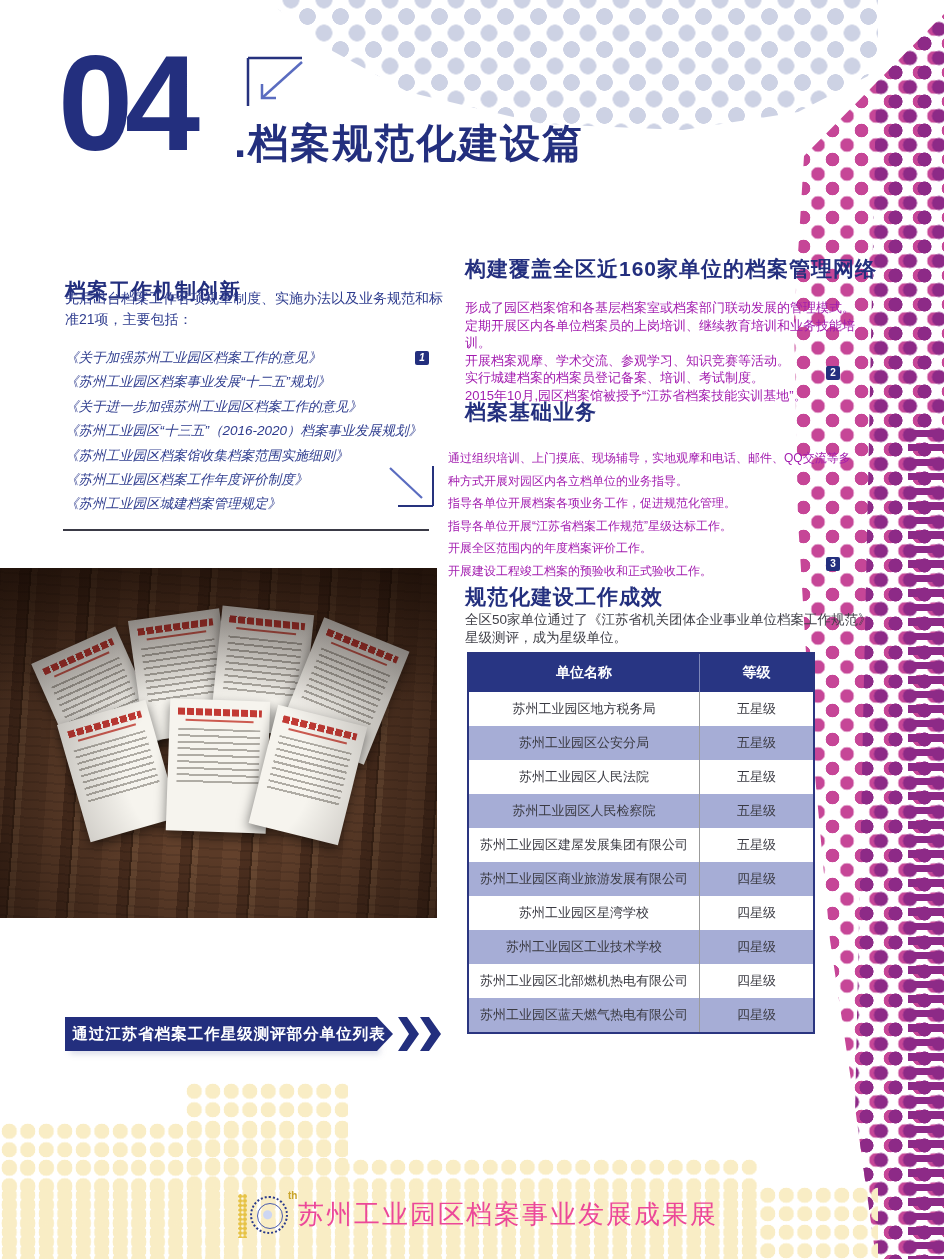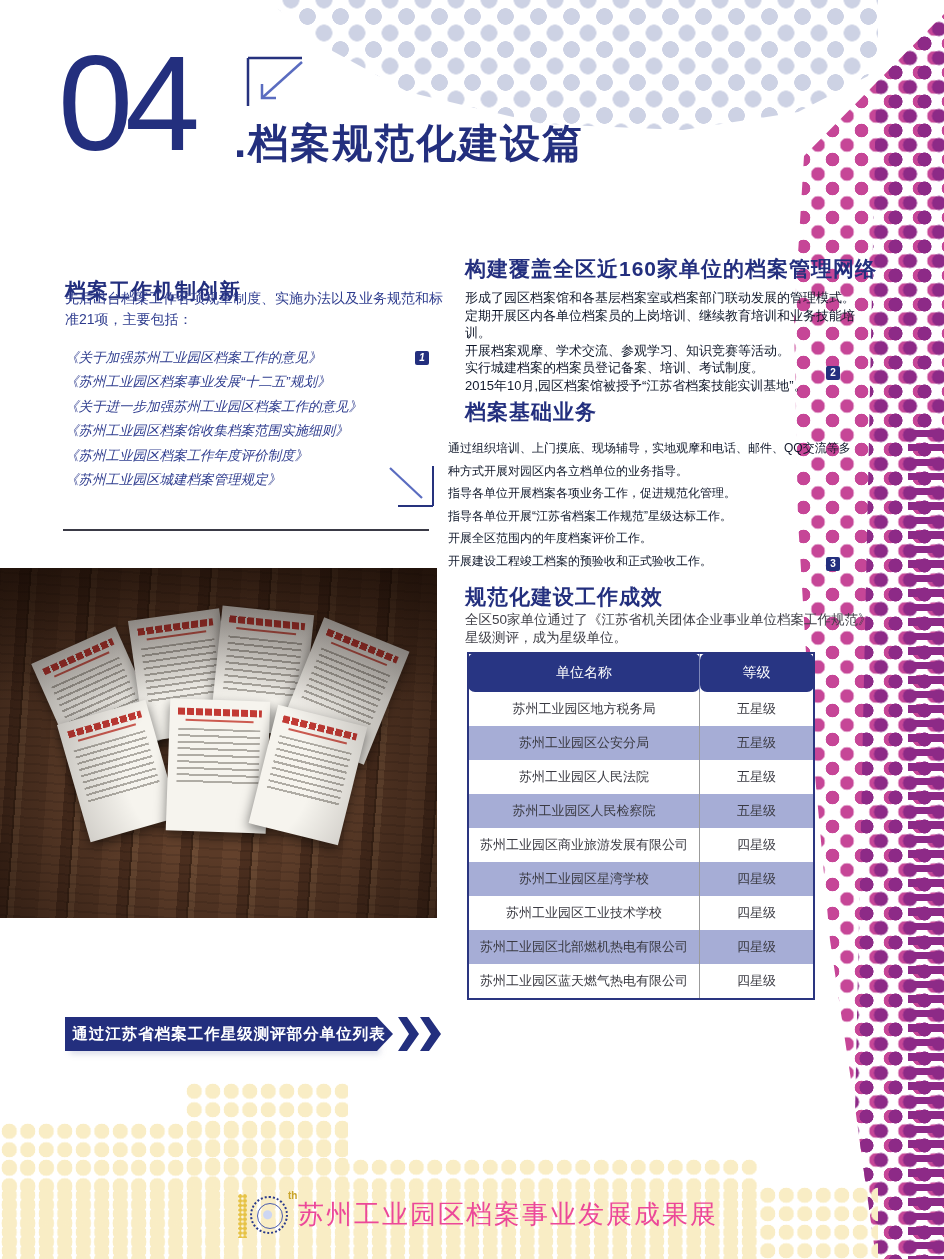--- a/index.html
+++ b/index.html
@@ -23,45 +23,45 @@
   .magenta-band .layer{position:absolute;inset:0;}
   .magenta-band .right-half{left:92px;clip-path:polygon(26px 0,100% 0,100% 100%,0 100%);}
   .magenta-band .stripes{left:148px;top:430px;
       background:repeating-linear-gradient(180deg,#8d2a87 0 7px,rgba(255,255,255,0) 7px 14.5px);}
   .yellow-a{left:185px;top:1082px;width:163px;height:177px;}
   .yellow-b{left:0;top:1122px;width:348px;height:137px;}
   .yellow-c{left:0;top:1158px;width:760px;height:101px;}
   .yellow-d{left:0;top:1186px;width:878px;height:73px;}
 
   
-  .big-number{left:58px;top:36px;font-size:135px;line-height:1;font-weight:400;color:#232f7e;letter-spacing:-8px;}
+  .big-number{left:58px;top:36px;font-size:135px;line-height:1;font-weight:700;color:#232f7e;letter-spacing:-8px;}
   .title-line{left:234px;top:116px;font-size:40px;font-weight:800;color:#232f7e;letter-spacing:2px;}
   .title-line .dot{font-size:44px;}
   .intro{left:65px;top:183px;width:740px;font-size:15px;color:#3a3a44;letter-spacing:.5px;}
   .intro b{color:#30303c;}
 
   
   .sec-h{font-size:21px;font-weight:800;color:#232f7e;letter-spacing:1px;}
   .left-lead{left:65px;top:288px;width:378px;font-size:14px;line-height:1.5;color:#2e3c8e;}
   .doc-list{left:65px;top:346px;width:382px;font-style:italic;}
   .doc-item{position:relative;font-size:13.5px;color:#2e3c8e;line-height:24.4px;white-space:nowrap;}
   .badge{display:inline-block;width:14px;height:14px;background:#232f7e;color:#fff;font-size:10px;font-weight:700;
          text-align:center;line-height:14px;border-radius:2px;}
   .doc-item .badge{position:absolute;left:350px;top:5px;}
   .left-rule{left:63px;top:529px;width:366px;height:2px;background:#3a3a46;}
 
-  .r-lines{width:414px;color:#0f172a;}
+  .r-lines{width:414px;color:#a21caf;margin-top:10px;}
   .net-lines{left:465px;top:289px;font-size:13px;line-height:17.6px;}
   .basic-lines{left:448px;top:437px;font-size:12px;line-height:22.6px;}
   .results-lead{left:465px;top:611px;width:416px;font-size:13.5px;line-height:17.5px;color:#3f3f47;}
 
   
   .unit-table{left:467px;top:652px;border-collapse:collapse;border:2px solid#2a3580;background:#fff;}
-  .unit-table th{width:228px;height:36px;background:#283583;color:#fff;font-size:14px;font-weight:400;
-                 border-right:1px solid #7d86b8;border-radius:7px;}
+  .unit-table th{width:228px;height:36px;background:#283583;color:#fff;font-size:14px;font-weight:700;
+                 border-right:1px solid #7d86b8;}
   .unit-table th:last-child{width:111px;border-right:none;}
   .unit-table td{height:32px;font-size:13px;color:#3a3a42;text-align:center;}
   .unit-table tbody td:first-child{border-right:1px solid #9b9b9b;}
   .unit-table tbody tr:nth-child(even){background:#a6add6;}
 
   
   .banner{left:65px;top:1017px;width:328px;height:34px;background:#232f7e;color:#fff;
           display:flex;align-items:center;justify-content:center;font-size:15.5px;font-weight:700;letter-spacing:1px;
           clip-path:polygon(0 0,calc(100% - 16px) 0,100% 50%,calc(100% - 16px) 100%,0 100%);}
   .banner-shadow{left:70px;top:1046px;width:310px;height:8px;background:rgba(40,50,120,.18);filter:blur(3px);}
@@ -127,20 +127,21 @@
   <div class="abs title-line">
     <span class="dot">.</span><span>档案规范化建设篇</span>
   </div>
 
   <div class="abs sec-h" style="left:65px;top:250px;margin-top:27px;">档案工作机制创新</div>
   <div class="abs left-lead">先后出台档案工作各项规章制度、实施办法以及业务规范和标准21项，主要包括：</div>
   <div class="abs doc-list">
       <div class="doc-item"><span>《关于加强苏州工业园区档案工作的意见》</span><span class="badge">1</span></div>
       <div class="doc-item"><span>《苏州工业园区档案事业发展“十二五”规划》</span></div>
       <div class="doc-item"><span>《关于进一步加强苏州工业园区档案工作的意见》</span></div>
+      <div class="doc-item"><span>《苏州工业园区“十三五”（2016-2020）档案事业发展规划》</span></div>
       <div class="doc-item"><span>《苏州工业园区档案馆收集档案范围实施细则》</span></div>
       <div class="doc-item"><span>《苏州工业园区档案工作年度评价制度》</span></div>
       <div class="doc-item"><span>《苏州工业园区城建档案管理规定》</span></div>
     </div>
   <svg class="abs" style="left:386px;top:464px;" width="50" height="46" viewBox="0 0 50 46">
     <path d="M47 2 V42 M12 42 H47" stroke="#26327e" stroke-width="2" fill="none"></path>
     <path d="M4 4 L36 34" stroke="#5a6cc0" stroke-width="2.2" fill="none"></path>
   </svg>
   <div class="abs left-rule"></div>
 
@@ -225,20 +226,24 @@
         </tr>
         <tr>
           <td>苏州工业园区人民法院</td>
           <td>五星级</td>
         </tr>
         <tr>
           <td>苏州工业园区人民检察院</td>
           <td>五星级</td>
         </tr>
         <tr>
+          <td>苏州工业园区建屋发展集团有限公司</td>
+          <td>五星级</td>
+        </tr>
+        <tr>
           <td>苏州工业园区商业旅游发展有限公司</td>
           <td>四星级</td>
         </tr>
         <tr>
           <td>苏州工业园区星湾学校</td>
           <td>四星级</td>
         </tr>
         <tr>
           <td>苏州工业园区工业技术学校</td>
           <td>四星级</td>

